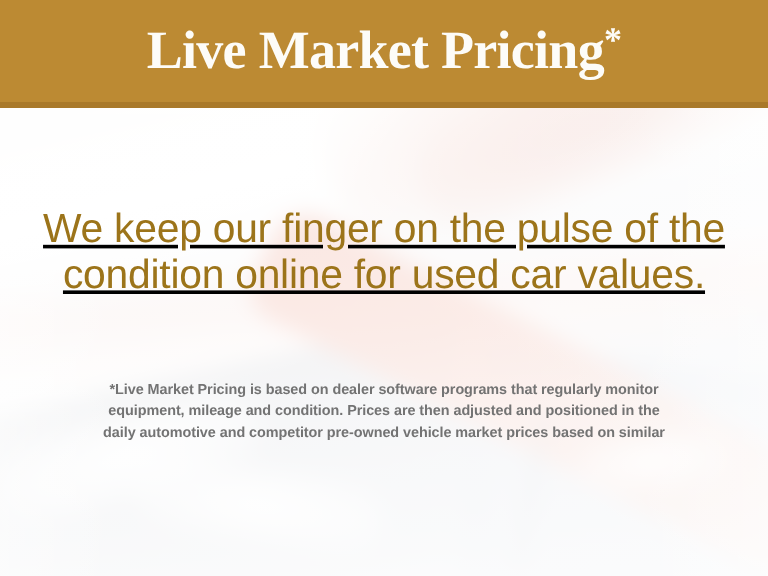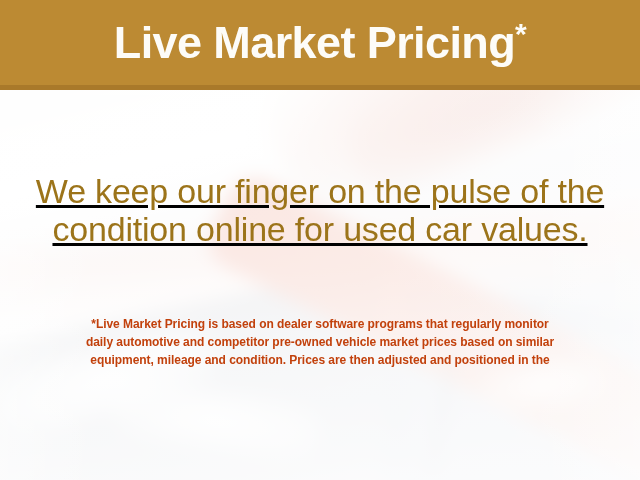--- a/index.html
+++ b/index.html
@@ -265,20 +265,21 @@
     left: 0;
     top: 0;
     width: 640px;
     height: 89px;
     background: #bc8a33;
     box-sizing: border-box;
     display: flex;
     align-items: center;
     justify-content: center;
     z-index: 5;
+    font-family: Liberation Serif, serif;
   }
 
   .header-band-edge {
     position: absolute;
     left: 0;
     top: 85px;
     width: 640px;
     height: 5px;
     background: #a9792a;
     z-index: 6;
@@ -332,21 +333,21 @@
     left: 0;
     top: 315px;
     width: 640px;
     text-align: center;
     z-index: 4;
   }
 
   .fineprint-line {
     font-size: 12px;
     font-weight: bold;
-    color: #c2410c;
+    color: #737373;
     line-height: 18px;
     letter-spacing: -0.05px;
     white-space: nowrap;
     user-select: none;
   }
 </style>
 </head>
 <body>
 
 <div id="promo-card">
@@ -376,17 +377,17 @@
   </div>
   <div class="header-band-edge"></div>
 
   <div class="headline">
     <div class="headline-line">We keep our finger on the pulse of the</div>
     <div class="headline-line">condition online for used car values.</div>
   </div>
 
   <div class="fineprint">
     <div class="fineprint-line">*Live Market Pricing is based on dealer software programs that regularly monitor</div>
+    <div class="fineprint-line">equipment, mileage and condition. Prices are then adjusted and positioned in the</div>
     <div class="fineprint-line">daily automotive and competitor pre-owned vehicle market prices based on similar</div>
-    <div class="fineprint-line">equipment, mileage and condition. Prices are then adjusted and positioned in the</div>
   </div>
 
 </div>
 
 </body></html>

